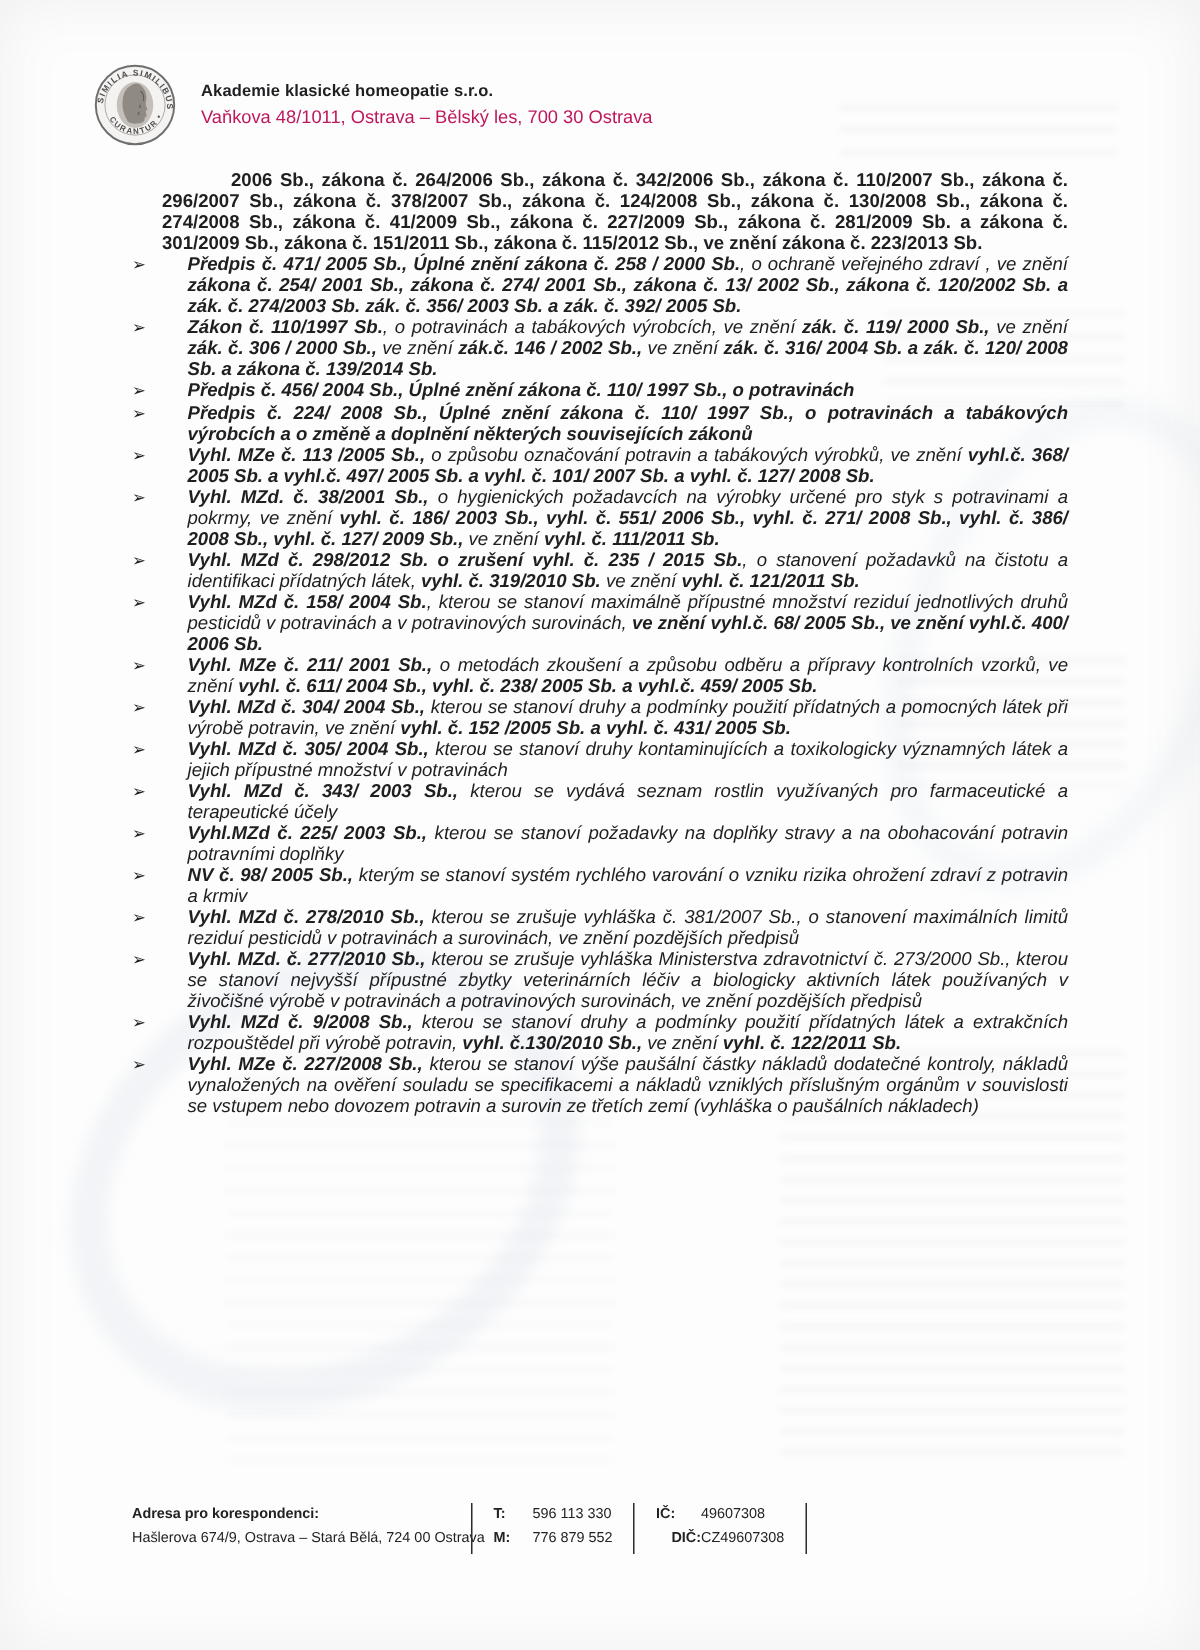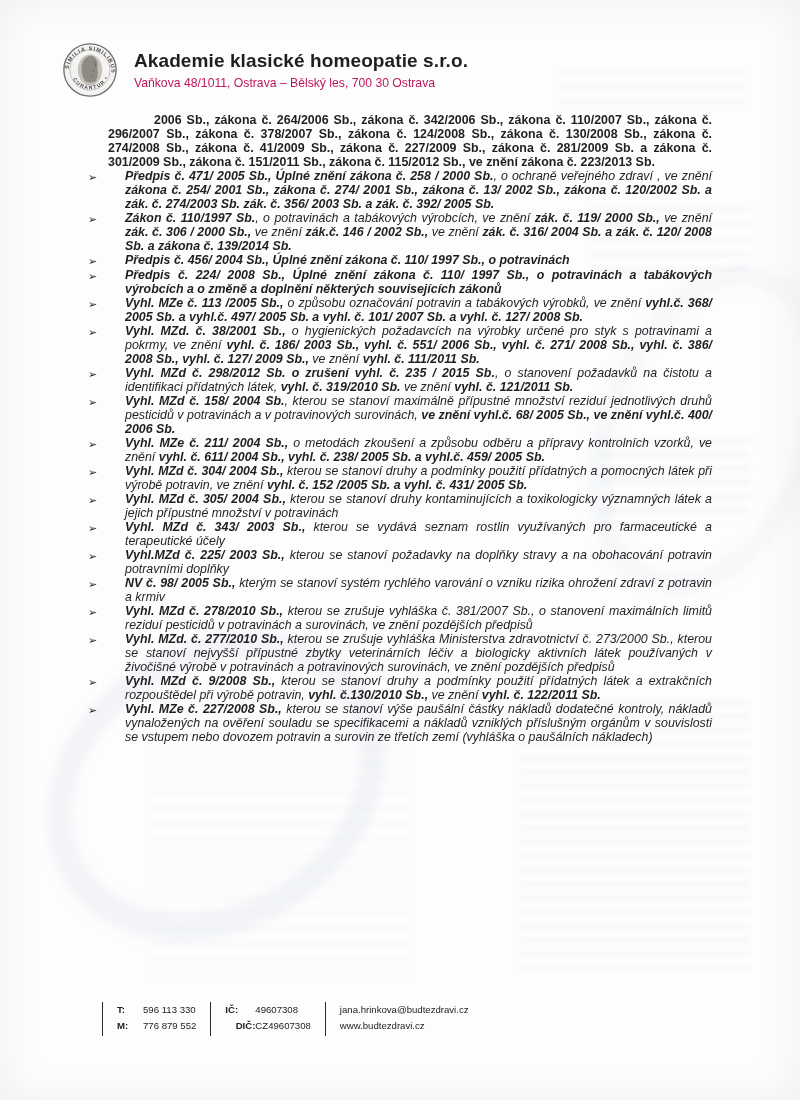--- a/index.html
+++ b/index.html
@@ -9,21 +9,21 @@
     font-family:"Liberation Sans","DejaVu Sans",sans-serif;
     color:#1f1f22;
   }
   .page{
     position:absolute;inset:0;background:#fdfdfd;
     box-shadow:inset 0 0 40px rgba(120,120,120,0.10);
   }
   
   .letterhead{position:absolute;top:42px;left:62px;display:flex;align-items:center;gap:16px;}
   .logo{width:56px;height:56px;flex:none;}
-  .company-name{font-weight:700;font-size:19px;letter-spacing:.1px;}
+  .company-name{font-weight:700;font-size:11px;letter-spacing:.1px;}
   .company-address{font-size:12.2px;margin-top:4px;color:#be185d;}
   
   .doc-body{
     position:absolute;top:113px;left:88px;width:624px;
     font-size:12.4px;line-height:14px;text-align:justify;
   }
   .intro{margin:0 0 0 20px;text-indent:46px;}
   .b{font-weight:700;}
   .item{display:flex;margin:0;}
   .bullet{flex:none;width:37px;font-size:11px;padding-top:1px;color:#222;}
@@ -123,21 +123,21 @@
         <div class="item">
           <span class="bullet">➢</span>
           <div class="txt"><span class="b">Vyhl. MZd č. 298/2012 Sb. o zrušení vyhl. č. 235 / 2015 Sb.</span><span>, o stanovení požadavků na čistotu a identifikaci přídatných látek, </span><span class="b">vyhl. č.  319/2010 Sb.</span><span> ve znění </span><span class="b">vyhl. č. 121/2011 Sb.</span></div>
         </div>
         <div class="item">
           <span class="bullet">➢</span>
           <div class="txt"><span class="b">Vyhl. MZd č. 158/ 2004 Sb.</span><span>, kterou se stanoví maximálně přípustné množství reziduí jednotlivých druhů pesticidů v potravinách a v potravinových surovinách, </span><span class="b">ve znění vyhl.č. 68/ 2005 Sb., ve znění vyhl.č. 400/ 2006 Sb.</span></div>
         </div>
         <div class="item">
           <span class="bullet">➢</span>
-          <div class="txt"><span class="b">Vyhl. MZe č. 211/ 2004 Sb.,</span><span> o metodách zkoušení a způsobu odběru a přípravy kontrolních vzorků, ve znění </span><span class="b">vyhl. č. 611/ 2004 Sb., vyhl. č. 238/ 2005 Sb. a vyhl.č. 459/ 2005 Sb.</span></div>
+          <div class="txt"><span class="b">Vyhl. MZe č. 211/ 2001 Sb.,</span><span> o metodách zkoušení a způsobu odběru a přípravy kontrolních vzorků, ve znění </span><span class="b">vyhl. č. 611/ 2004 Sb., vyhl. č. 238/ 2005 Sb. a vyhl.č. 459/ 2005 Sb.</span></div>
         </div>
         <div class="item">
           <span class="bullet">➢</span>
           <div class="txt"><span class="b">Vyhl. MZd č. 304/ 2004 Sb.,</span><span> kterou se stanoví druhy a podmínky použití přídatných a pomocných látek při výrobě potravin, ve znění </span><span class="b">vyhl. č. 152 /2005 Sb. a vyhl. č. 431/ 2005 Sb.</span></div>
         </div>
         <div class="item">
           <span class="bullet">➢</span>
           <div class="txt"><span class="b">Vyhl. MZd č. 305/ 2004 Sb.,</span><span> kterou se stanoví druhy kontaminujících a toxikologicky významných látek a jejich přípustné množství v potravinách</span></div>
         </div>
         <div class="item">
@@ -165,30 +165,30 @@
           <div class="txt"><span class="b">Vyhl. MZd č. 9/2008 Sb.,</span><span> kterou se stanoví druhy a podmínky použití přídatných látek a extrakčních rozpouštědel při výrobě potravin, </span><span class="b">vyhl. č.130/2010 Sb.,</span><span> ve znění </span><span class="b">vyhl. č. 122/2011 Sb.</span></div>
         </div>
         <div class="item">
           <span class="bullet">➢</span>
           <div class="txt"><span class="b">Vyhl. MZe č. 227/2008 Sb.,</span><span> kterou se stanoví výše paušální částky nákladů dodatečné kontroly, nákladů vynaložených na ověření souladu se specifikacemi a nákladů vzniklých příslušným orgánům v souvislosti se vstupem nebo dovozem potravin a surovin ze třetích zemí (vyhláška o paušálních nákladech)</span></div>
         </div>
       </div>
   </main>
 
   <footer class="footer">
+    <div class="fcol fcol1">
+      <div class="row lbl">Adresa pro korespondenci:</div>
+      <div class="row">Hašlerova 674/9, Ostrava – Stará Bělá, 724 00 Ostrava</div>
+    </div>
     <div class="fdiv"></div>
     <div class="fcol pair">
       <div class="row"><span class="lbl">T:</span><span>596 113 330</span></div>
       <div class="row"><span class="lbl">M:</span><span>776 879 552</span></div>
     </div>
     <div class="fdiv"></div>
     <div class="fcol pair">
       <div class="row"><span class="lbl" style="width:30px;">IČ:</span><span>49607308</span></div>
       <div class="row"><span class="lbl" style="width:30px;text-align:right;">DIČ:</span><span>CZ49607308</span></div>
     </div>
     <div class="fdiv"></div>
-    <div class="fcol">
-      <div class="row">jana.hrinkova@budtezdravi.cz</div>
-      <div class="row">www.budtezdravi.cz</div>
-    </div>
   </footer>
 
 </div>
 
 </body></html>

